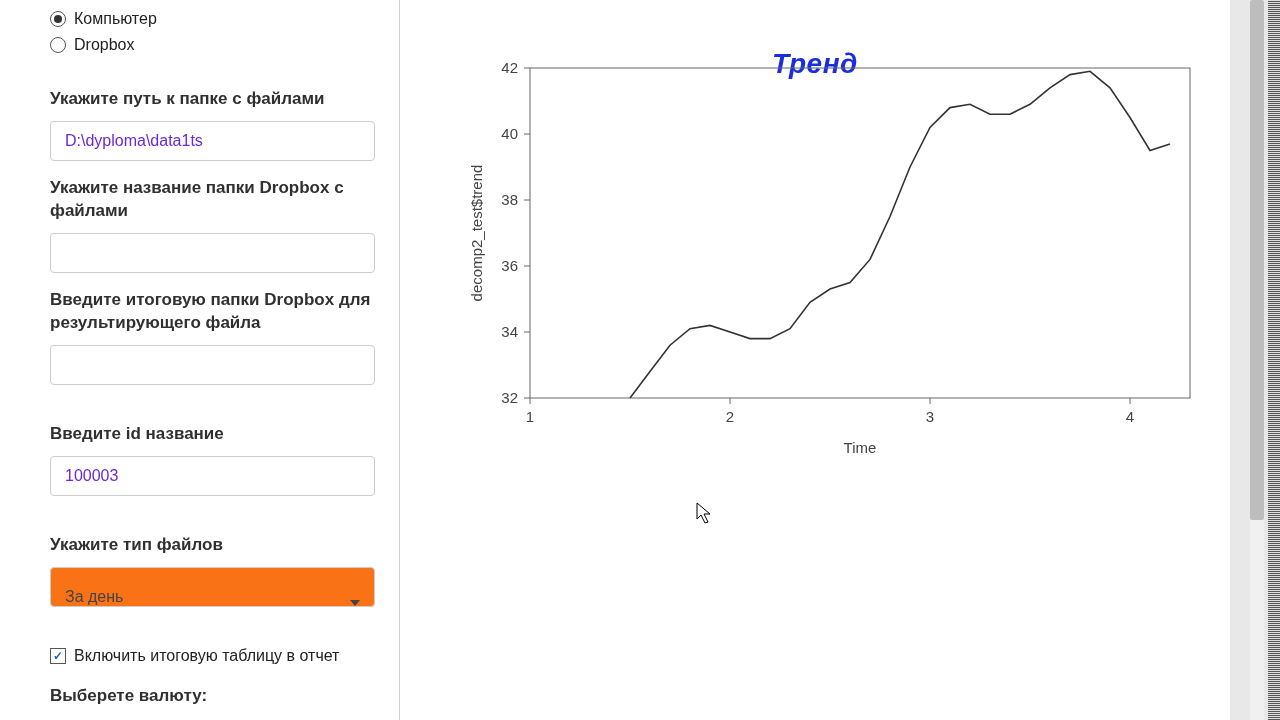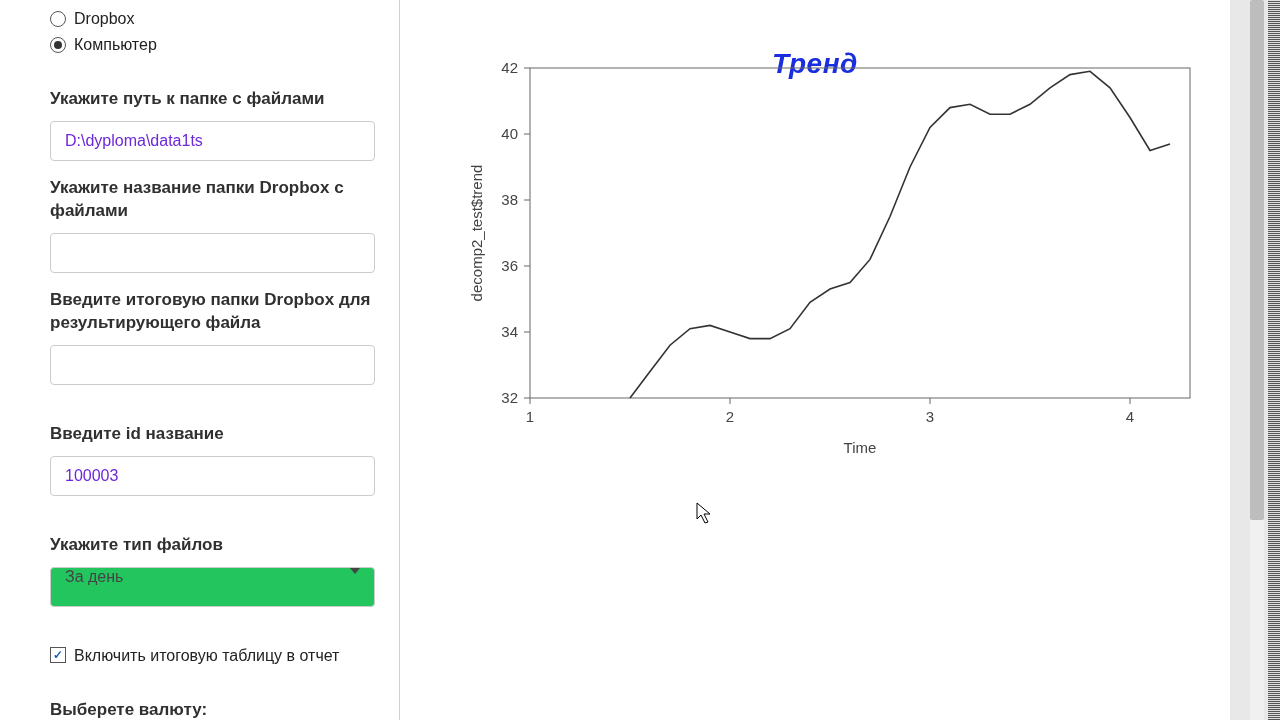--- a/index.html
+++ b/index.html
@@ -117,40 +117,40 @@
   }
   .select-input {
     width: 100%;
     box-sizing: border-box;
     height: 40px;
     border: 1px solid #ccc;
     border-radius: 4px;
     padding: 0 14px;
     font-size: 16px;
     color: #444;
-    background: #22c55e;
+    background: #f97316;
     display: flex;
-    align-items: flex-start;
+    align-items: flex-end;
     justify-content: space-between;
     cursor: pointer;
   }
   .caret {
     width: 0;
     height: 0;
     border-left: 5px solid transparent;
     border-right: 5px solid transparent;
     border-top: 6px solid #444;
   }
 
   .spacer-md { height: 22px; }
   .spacer-lg { height: 40px; }
 
   .checkbox-row {
     display: flex;
-    align-items: flex-start;
+    align-items: center;
     font-size: 16px;
     color: #222;
     cursor: pointer;
   }
   .checkbox {
     width: 14px;
     height: 14px;
     border: 1.5px solid #555;
     margin-right: 8px;
     display: inline-flex;
@@ -203,26 +203,26 @@
 </style>
 </head>
 <body>
 
 <div class="page">
 
   <div class="sidebar">
 
     <div class="radio-group">
       <div class="radio-row">
+        <span class="radio selected"></span>
+        <span>Компьютер</span>
+      </div>
+      <div class="radio-row">
         <span class="radio"></span>
         <span>Dropbox</span>
-      </div>
-      <div class="radio-row">
-        <span class="radio selected"></span>
-        <span>Компьютер</span>
       </div>
     </div>
 
     <div class="field-label">Укажите путь к папке с файлами</div>
     <input class="text-input" value="D:\dyploma\data1ts" style="">
 
     <div class="field-label">Укажите название папки Dropbox с файлами</div>
     <input class="text-input" value="" style="">
 
     <div class="field-label">Введите итоговую папки Dropbox для результирующего файла</div>
@@ -241,21 +241,21 @@
       <span class="caret"></span>
     </div>
 
     <div class="spacer-lg"></div>
 
     <div class="checkbox-row">
       <span class="checkbox checked"></span>
       <span>Включить итоговую таблицу в отчет</span>
     </div>
 
-    <div class="field-label" style="margin-top:34px;">Выберете валюту:</div>
+    <div class="field-label" style="margin-top:20px;">Выберете валюту:</div>
 
   </div>
 
   <div class="main">
     <div class="chart-title">Тренд</div>
 
     <div class="plot-wrap">
       <svg class="plot" width="740" height="410" viewBox="0 0 740 410">
           <rect x="70" y="10" width="660" height="330" class="plot-border"></rect>
           <line x1="64" y1="340" x2="70" y2="340" class="tick"></line>

